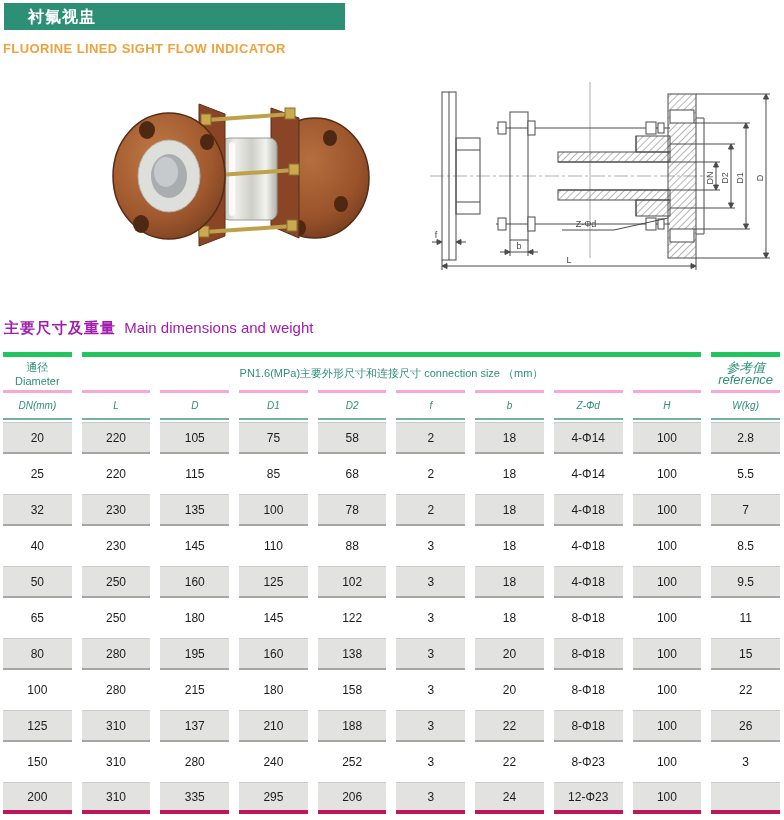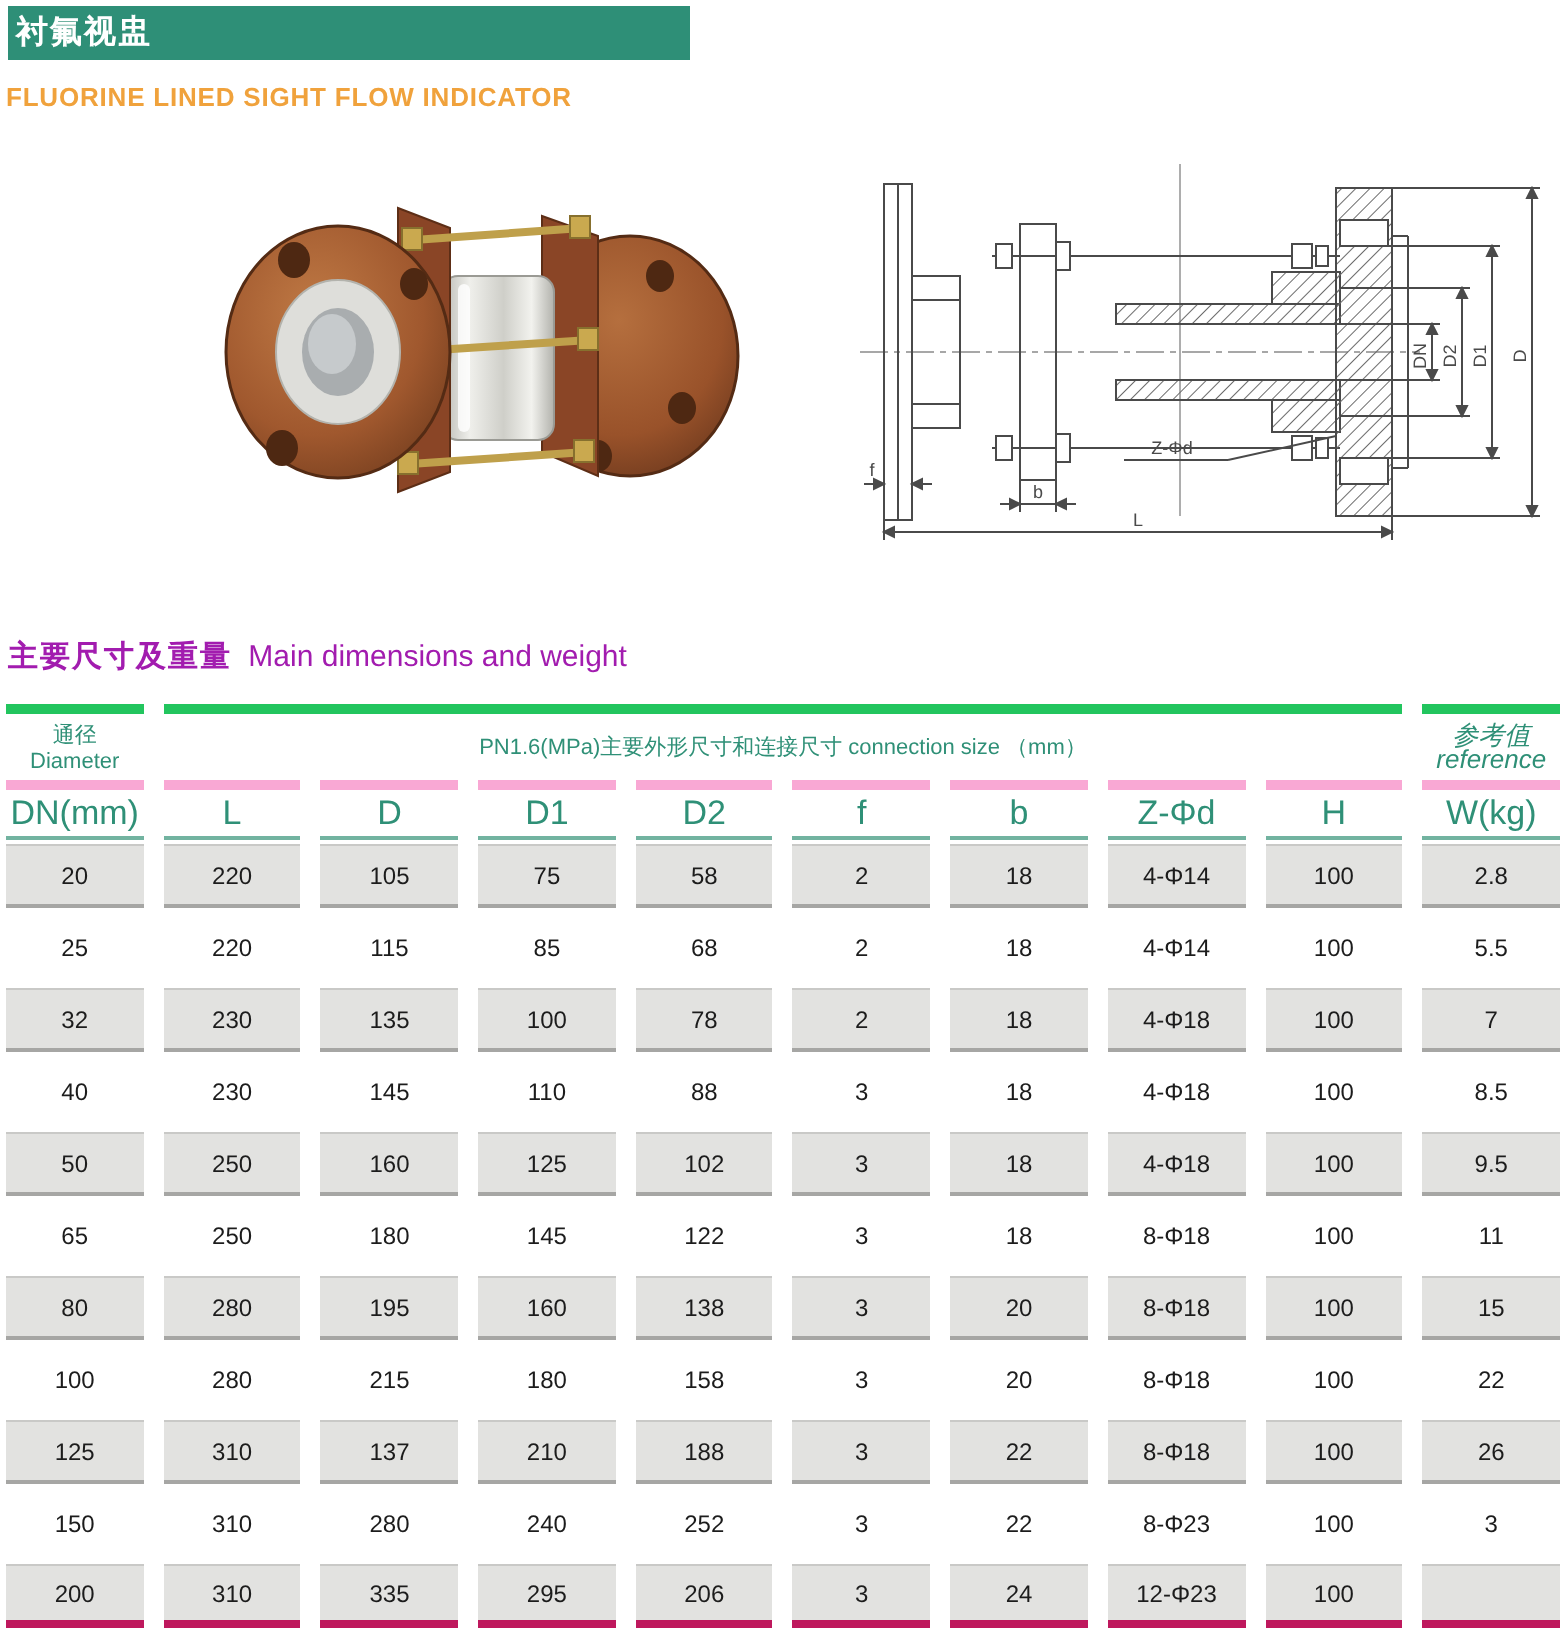--- a/index.html
+++ b/index.html
@@ -1,21 +1,21 @@
 <!DOCTYPE html>
 <html><head>
 <meta charset="utf-8">
 <style>
   html,body{margin:0;padding:0;background:#fff;}
   body{font-family:"Liberation Sans","DejaVu Sans",sans-serif;}
   #page{position:relative;width:784px;height:820px;background:#fff;overflow:hidden;}
 
   
   .title-bar{position:absolute;left:4px;top:3px;width:341px;height:27px;background:#2e8f77;
-    color:#fff;font-size:16px;font-weight:bold;line-height:27px;padding-left:4px;box-sizing:border-box;
+    color:#fff;font-size:16px;font-weight:bold;line-height:27px;padding-left:24px;box-sizing:border-box;
     letter-spacing:1px;}
   .subtitle{position:absolute;left:3px;top:41px;color:#f0a23c;font-size:13px;font-weight:600;letter-spacing:.4px;}
 
   
   .photo-wrap{position:absolute;left:103px;top:86px;width:278px;height:182px;}
   .draw-wrap{position:absolute;left:418px;top:78px;width:364px;height:200px;}
 
   
   .section-title{position:absolute;left:4px;top:319px;font-size:15px;color:#a21caf;}
   .section-title .cn{font-weight:bold;letter-spacing:1px;}
@@ -24,22 +24,22 @@
   
   .dim-table{position:absolute;left:3px;top:352px;width:777px;}
   .grid{display:grid;grid-template-columns:repeat(10,1fr);column-gap:10px;}
   .ghead{height:38px;}
   .gcell{border-top:5px solid #22c55e;display:flex;align-items:center;justify-content:center;
     color:#2f9077;font-size:11px;text-align:center;}
   .g-diam{grid-column:1/2;}
   .g-main{grid-column:2/10;}
   .g-ref{grid-column:10/11;flex-direction:column;line-height:12px;font-size:13px;font-style:italic;}
   .chead{height:30px;}
-  .ccell{border-top:5px solid #f9a8d4;border-bottom:2px solid #72b3a0;display:flex;align-items:center;
-    justify-content:center;color:#2f9077;font-size:17px;}
+  .ccell{border-top:3px solid #f9a8d4;border-bottom:2px solid #72b3a0;display:flex;align-items:center;
+    justify-content:center;color:#2f9077;font-size:10px;font-style:italic;}
   .trow{height:36px;}
   .cell{display:flex;align-items:center;justify-content:center;font-size:12px;color:#1c1c1c;}
   .shade .cell{background:#e2e2e0;border-top:1px solid #c9c9c7;border-bottom:2px solid #a6a6a4;margin:2px 0;}
   .last .cell{border-bottom:4px solid #be185d;}
 
   
   svg text{font-family:"Liberation Sans","DejaVu Sans",sans-serif;}
 </style>
 </head>
 <body>

